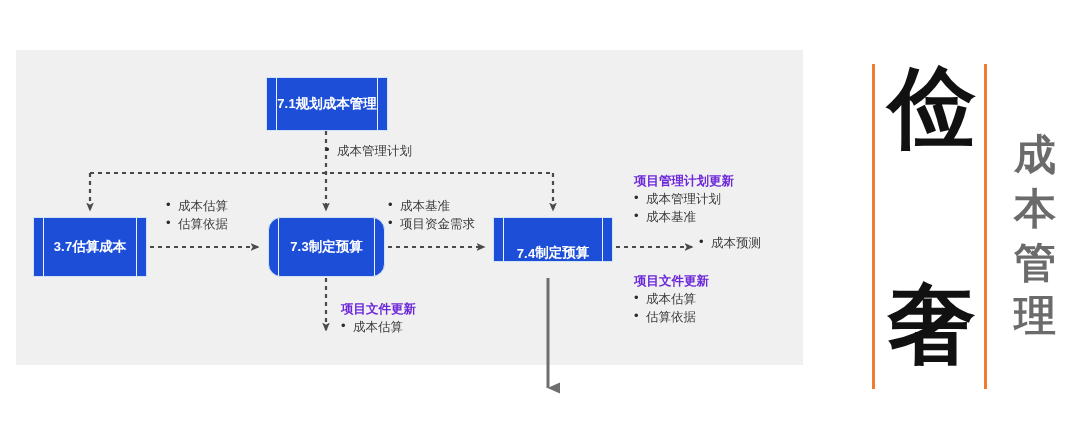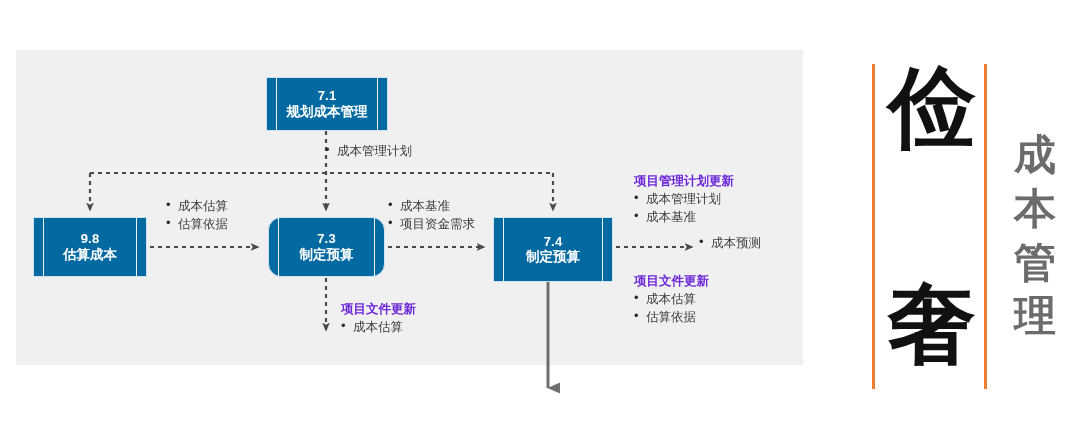--- a/index.html
+++ b/index.html
@@ -17,42 +17,42 @@
     left: 16px; top: 50px;
     width: 787px; height: 315px;
     background: #f0f0f0;
   }
 
   .svg-layer { position: absolute; left:0; top:0; width:1080px; height:441px; }
 
   
   .pbox {
     position: absolute;
-    background: #0369a1;
+    background: #1d4ed8;
     border: 1px solid #cfe3f3;
     display: flex;
-    flex-direction: column;
+    flex-direction: row;
     align-items: center;
     justify-content: center;
     color: #ffffff;
     line-height: 1.18;
     text-align: center;
   }
   .pbox .inner-l, .pbox .inner-r {
     position: absolute; top: 0; bottom: 0; width: 1px; background: #eaf2fa;
   }
   .pbox .inner-l { left: 9px; }
   .pbox .inner-r { right: 9px; }
   .pbox .num  { font-size: 13px; font-weight: 700; letter-spacing: .2px; }
   .pbox .name { font-size: 13.5px; font-weight: 700; }
 
   #box-71 { left: 266px; top: 77px;  width: 122px; height: 54px; }
   #box-72 { left: 33px;  top: 217px; width: 114px; height: 60px; }
   #box-73 { left: 268px; top: 217px; width: 117px; height: 60px; border-radius: 13px; }
-  #box-74 { left: 493px; top: 217px; width: 120px; height: 65px; }
+  #box-74 { left: 493px; top: 217px; width: 120px; height: 45px; align-items: flex-end; }
 
   
   .anno {
     position: absolute;
     color: #3b3b3b;
     font-size: 12.5px;
     line-height: 1.45;
     white-space: nowrap;
   }
   .anno .hd { font-weight: 700; color:#6d28d9; }
@@ -158,21 +158,21 @@
   <div class="pbox" id="box-71">
     <span class="inner-l"></span>
     <span class="inner-r"></span>
     <div class="num">7.1</div>
     <div class="name">规划成本管理</div>
   </div>
 
   <div class="pbox" id="box-72">
     <span class="inner-l"></span>
     <span class="inner-r"></span>
-    <div class="num">9.8</div>
+    <div class="num">3.7</div>
     <div class="name">估算成本</div>
   </div>
 
   <div class="pbox" id="box-73">
     <span class="inner-l"></span>
     <span class="inner-r"></span>
     <div class="num">7.3</div>
     <div class="name">制定预算</div>
   </div>
 

